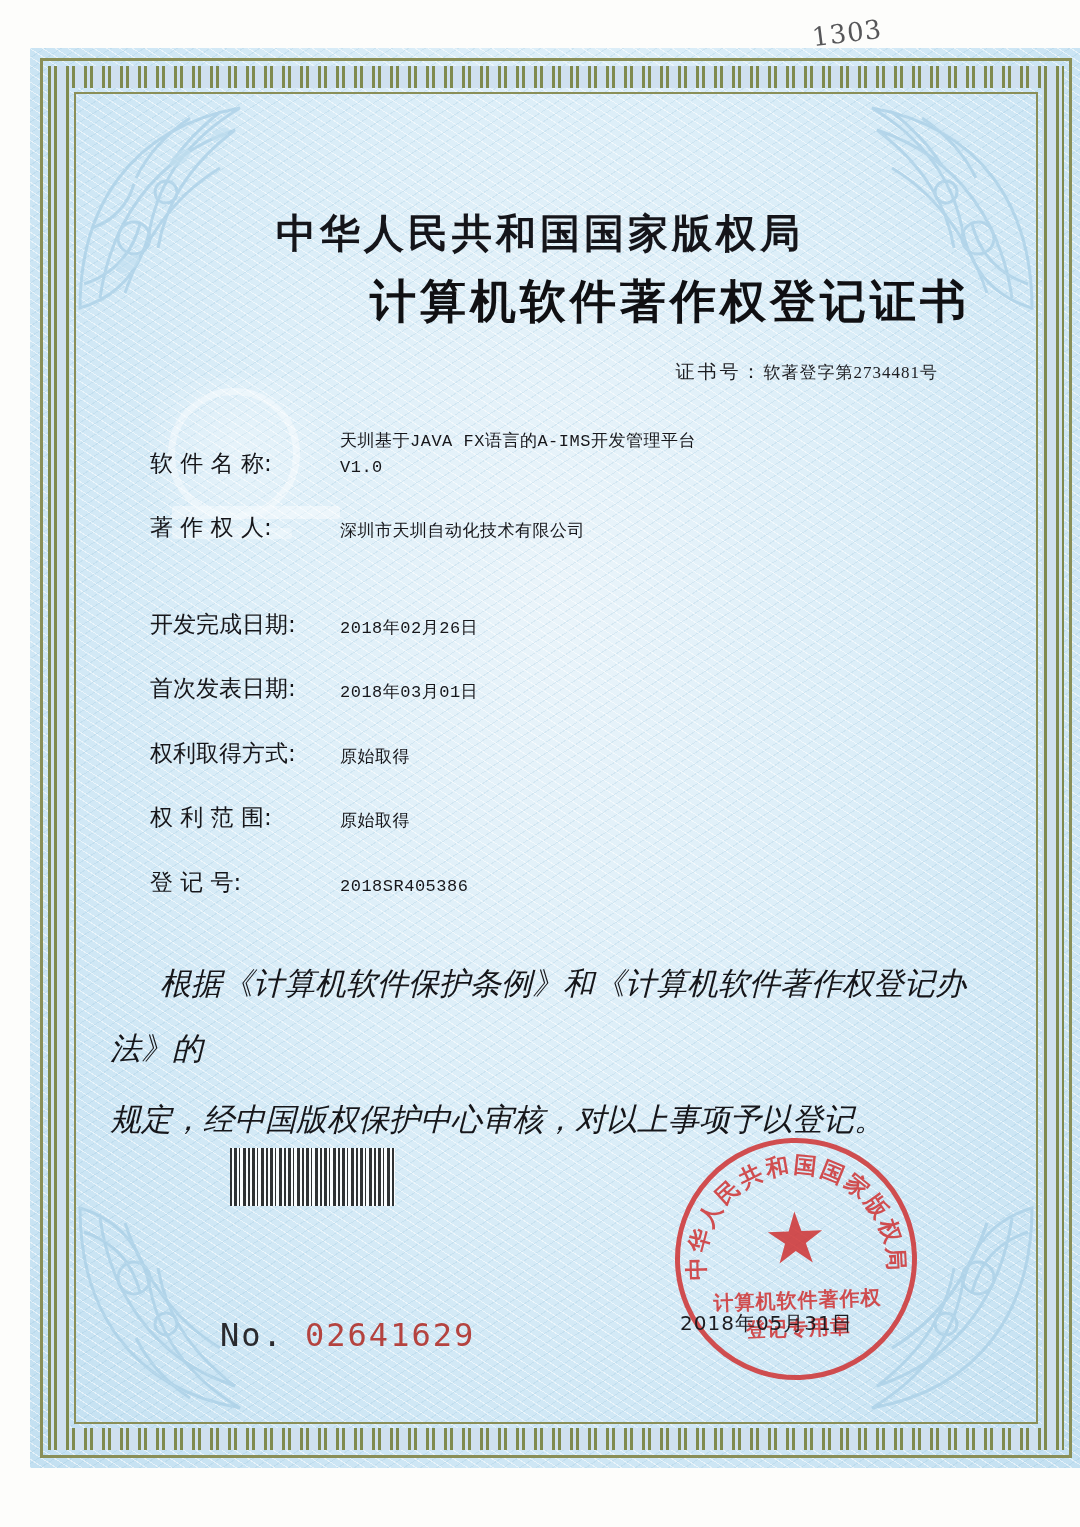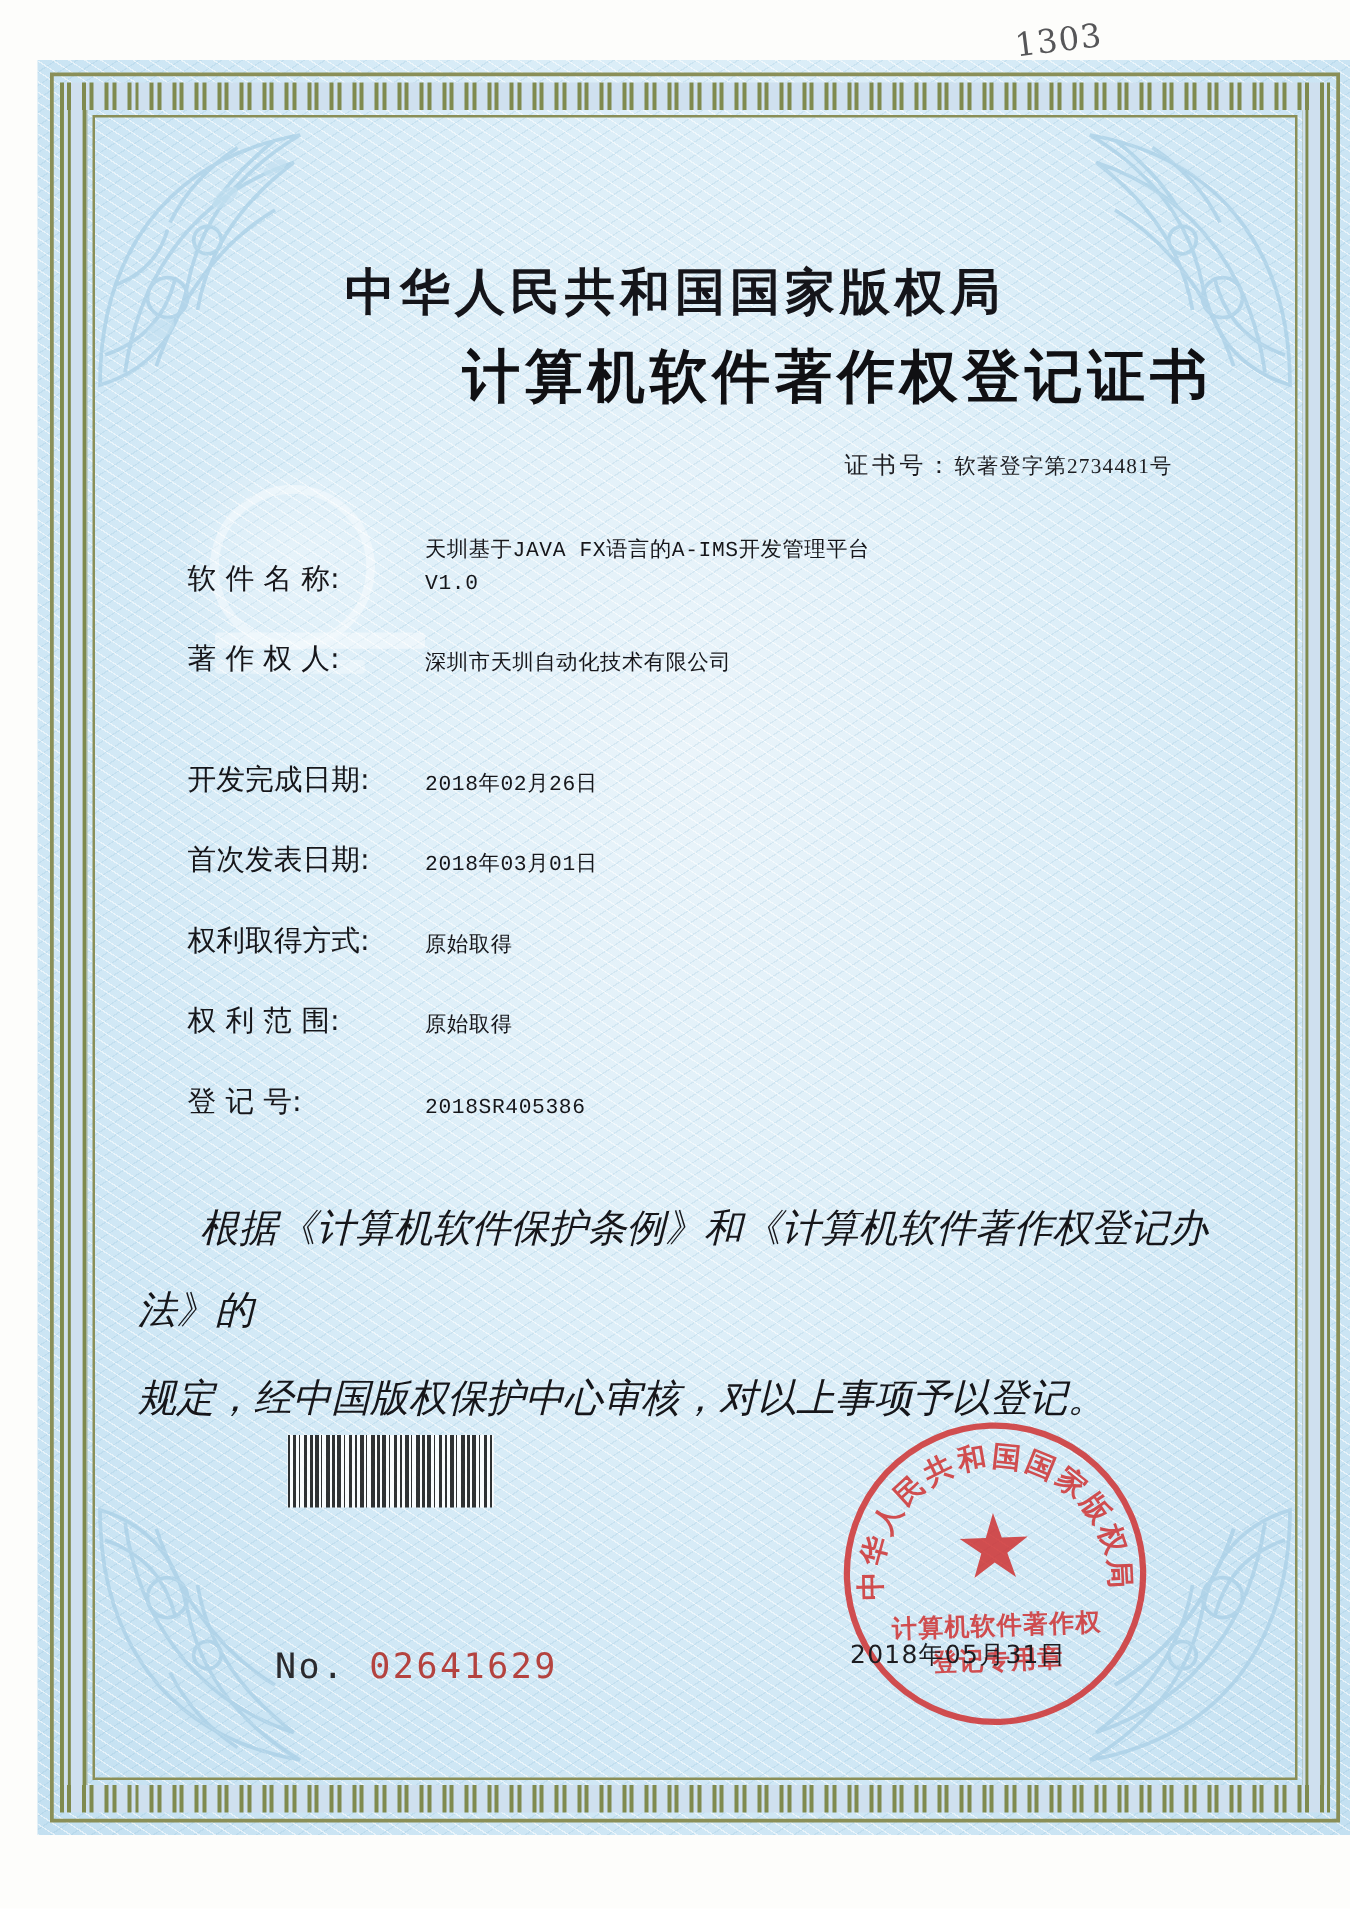--- a/index.html
+++ b/index.html
@@ -271,21 +271,21 @@
   }
   .seal .seal-line1 { top: 144px; }
   .seal .seal-line2 { top: 172px; }
 
   
   .doc-no {
     position: absolute;
     left: 190px;
     top: 1268px;
     font-family: "DejaVu Sans Mono", monospace;
-    font-size: 28px;
+    font-size: 32px;
     letter-spacing: 2px;
     color: #2a2a2e;
   }
   .doc-no .num { color: #b4433f; }
   .issue-date {
     position: absolute;
     left: 650px;
     top: 1262px;
     font-family: "DejaVu Sans", sans-serif;
     font-size: 20px;

